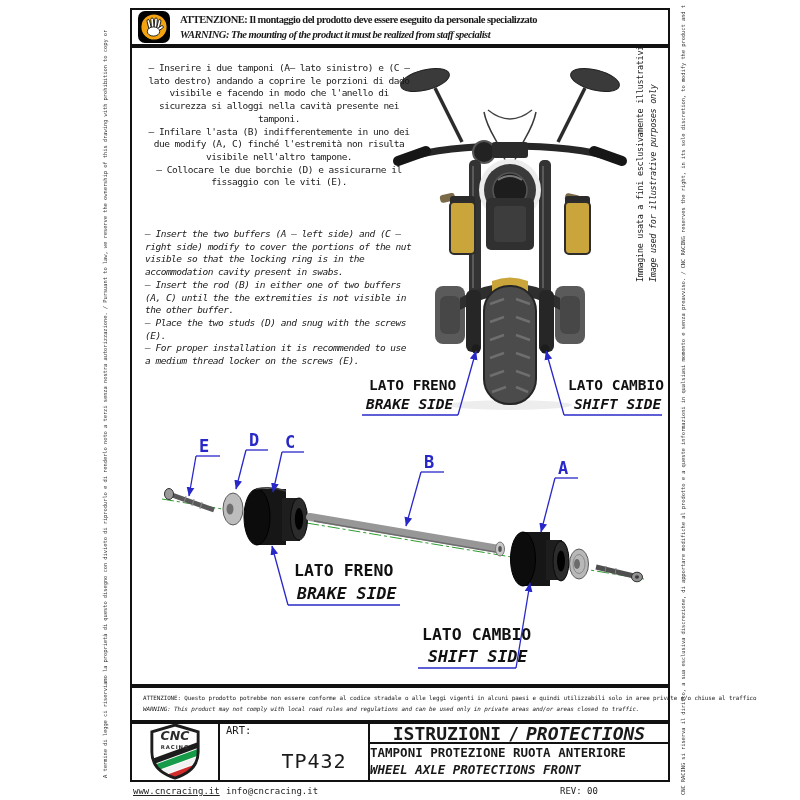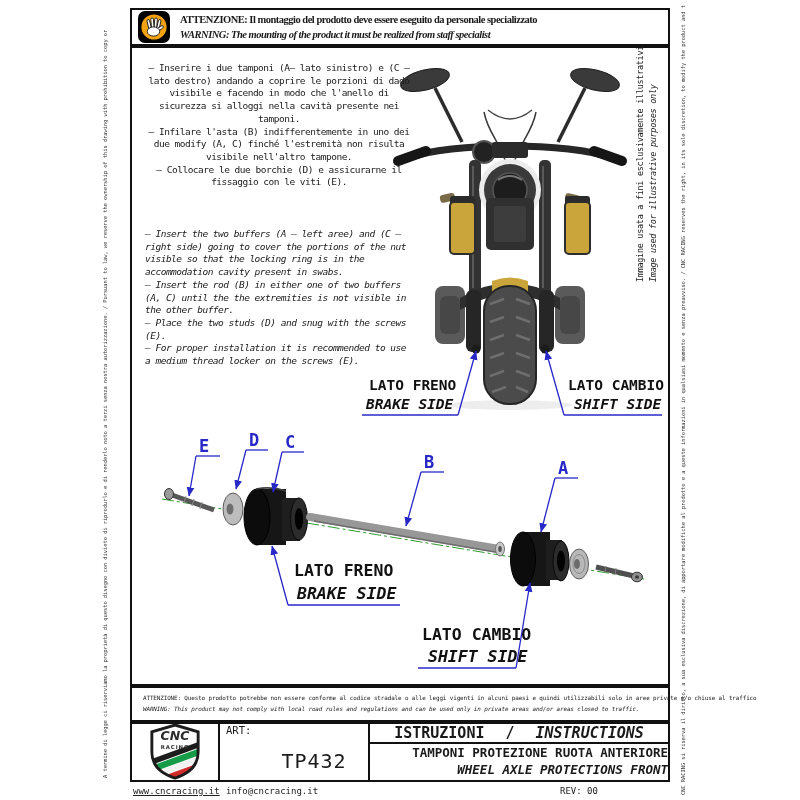--- a/index.html
+++ b/index.html
@@ -37,24 +37,24 @@
   .s-en{font-size:5.9px;font-style:italic;letter-spacing:-0.1px;white-space:nowrap;}
 
   
   .ftable{left:130px;top:722px;width:540px;height:60px;}
   .cell{position:absolute;top:0;height:100%;box-sizing:border-box;}
   .cell-logo{left:0;width:88px;border-right:2px solid #111;display:flex;align-items:center;justify-content:center;}
   .cell-art{left:88px;width:150px;border-right:2px solid #111;}
   .art-label{position:absolute;left:6px;top:0;font-size:10.5px;}
   .art-code{position:absolute;left:0;right:0;top:25px;text-align:center;font-size:20px;letter-spacing:1px;margin-left:40px;}
   .cell-doc{left:238px;right:0;width:298px;}
-  .doc-top{height:20px;border-bottom:2px solid #111;display:flex;align-items:center;justify-content:center;gap:21px;
-           font-size:15px;font-weight:bold;box-sizing:border-box;}
+  .doc-top{height:20px;border-bottom:2px solid #111;display:flex;align-items:center;justify-content:center;gap:7px;
+           font-size:18px;font-weight:bold;box-sizing:border-box;}
   .doc-top .doc-en{font-style:italic;}
-  .doc-bottom{height:36px;display:flex;flex-direction:column;align-items:flex-end;justify-content:center;
+  .doc-bottom{height:36px;display:flex;flex-direction:column;align-items:flex-start;justify-content:center;
               font-size:12.5px;font-weight:bold;line-height:1.35;}
   .doc-bottom .prod-en{font-style:italic;}
   .webline{position:absolute;font-size:9px;color:#222;top:786px;}
   .site{left:133px;text-decoration:underline;} .email{left:226px;} .rev{left:560px;text-align:center;}
 </style>
 </head>
 <body>
 
 <div class="sheet">
 
@@ -258,21 +258,21 @@
         <line x1="384" y1="620" x2="398" y2="535" stroke="#2828c8" stroke-width="1.3" marker-end="url(#arw)"></line>
       </g>
     </svg>
 
     <div class="instr instr-it">
       <div>– Inserire i due tamponi (A– lato sinistro) e (C – lato destro) andando a coprire le porzioni di dado visibile e facendo in modo che l'anello di sicurezza si alloggi nella cavità presente nei tamponi.</div>
       <div>– Infilare l'asta (B) indifferentemente in uno dei due modify (A, C) finché l'estremità non risulta visibile nell'altro tampone.</div>
       <div>– Collocare le due borchie (D) e assicurarne il fissaggio con le viti (E).</div>
     </div>
     <div class="instr instr-en">
-      <div>– Insert the two buffers (A – left aree) and (C – right side) going to cover the portions of the nut visible so that the locking ring is in the accommodation cavity present in swabs.</div>
+      <div>– Insert the two buffers (A – left side) and (C – right side) modify to cover the portions of the nut visible so that the locking ring is in the accommodation cavity present in swabs.</div>
       <div>– Insert the rod (B) in either one of two buffers (A, C) until the the extremities is not visible in the other buffer.</div>
       <div>– Place the two studs (D) and snug with the screws (E).</div>
       <div>– For proper installation it is recommended to use a medium thread locker on the screws (E).</div>
     </div>
 
     <div class="img-note">
       <div class="it">Immagine usata a fini esclusivamente illustrativi</div>
       <div class="en">Image used for illustrative purposes only</div>
     </div>
   </div>
@@ -303,21 +303,21 @@
       </svg>
     </div>
     <div class="cell cell-art">
       <span class="art-label">ART:</span>
       <span class="art-code">TP432</span>
     </div>
     <div class="cell cell-doc">
       <div class="doc-top">
         <span class="doc-it">ISTRUZIONI</span>
         <span>/</span>
-        <span class="doc-en">INSTRUCTIONS</span>
+        <span class="doc-en">PROTECTIONS</span>
       </div>
       <div class="doc-bottom">
         <span class="prod-it">TAMPONI PROTEZIONE RUOTA ANTERIORE</span>
         <span class="prod-en">WHEEL AXLE PROTECTIONS FRONT</span>
       </div>
     </div>
   </div>
 
   <span class="webline site">www.cncracing.it</span>
   <span class="webline email">info@cncracing.it</span>

